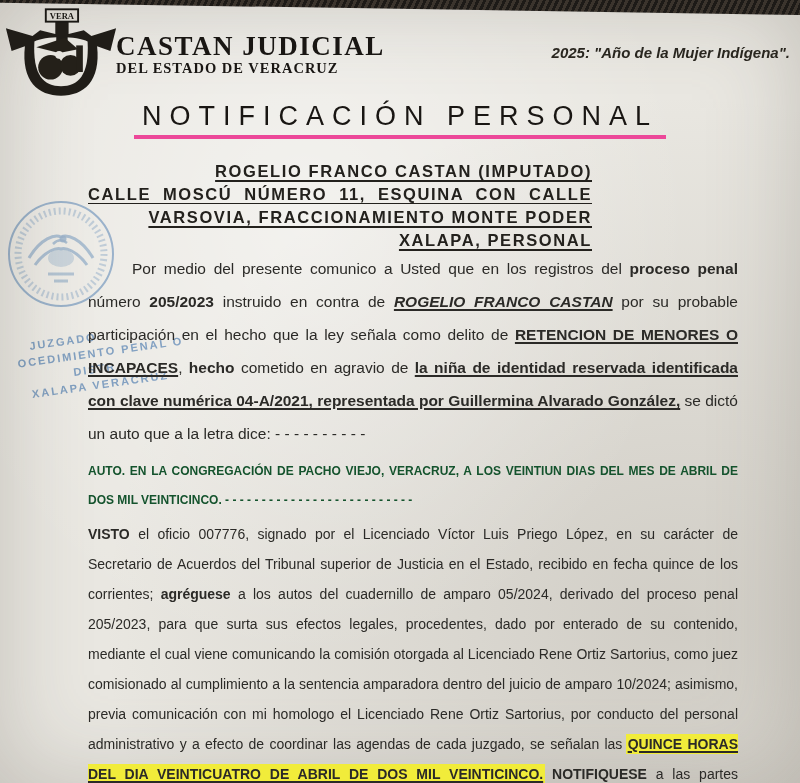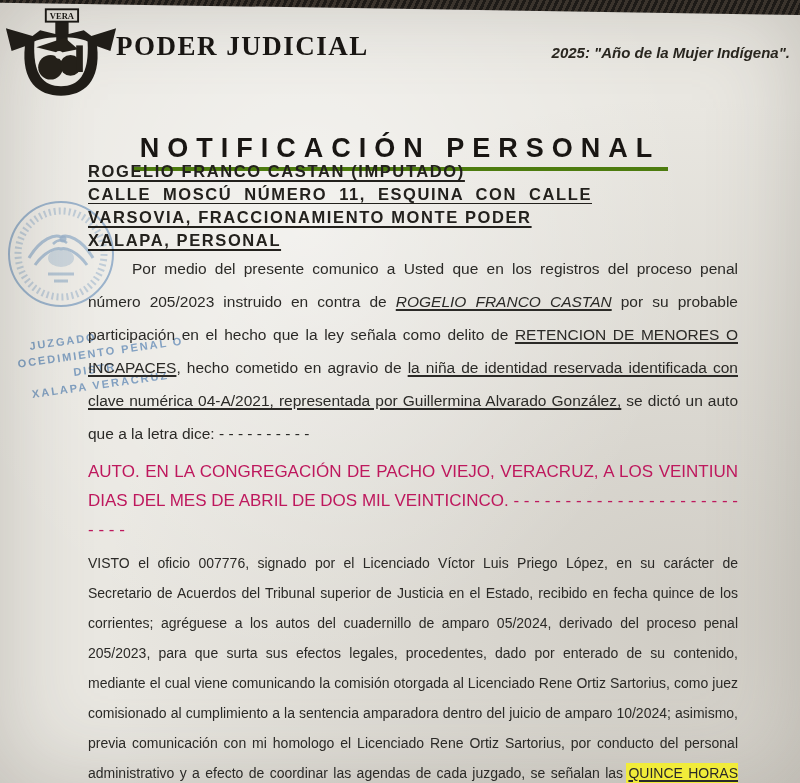--- a/index.html
+++ b/index.html
@@ -24,50 +24,50 @@
   .logo{position:absolute;left:4px;top:7px;width:114px;height:92px;}
   .org{position:absolute;left:116px;top:32px;color:var(--heading_ink,#191613);
        font-family:"Liberation Serif", serif;font-weight:bold;}
   .org1{font-size:27px;letter-spacing:1.5px;line-height:28px;}
   .org2{font-size:14.5px;letter-spacing:1px;line-height:16px;}
   .year{position:absolute;right:10px;top:44px;font-weight:bold;font-style:italic;
         font-size:15px;color:#29261f;}
 
   
   .title-wrap{position:absolute;top:101px;left:0;width:100%;text-align:center;}
-  .title{display:inline-block;font-weight:bold;font-size:27px;letter-spacing:8px;
-         color:var(--heading_ink,#191613);border-bottom:4px solid #4d7c0f;
-         padding:0 8px 3px 8px;white-space:nowrap;margin-top:32px;}
+  .title{display:inline-block;font-weight:normal;font-size:27px;letter-spacing:8px;
+         color:var(--heading_ink,#191613);border-bottom:4px solid #ec4899;
+         padding:0 8px 3px 8px;white-space:nowrap;}
 
   
   .recipient{position:absolute;left:88px;top:160px;width:504px;
              font-weight:bold;font-size:16.5px;letter-spacing:1.6px;color:#23211d;}
   .recipient-line{line-height:23px;text-decoration:underline;
-                  text-decoration-thickness:2px;text-underline-offset:3px;}
+                  text-decoration-thickness:2px;text-underline-offset:3px;text-align:right;}
   .recipient-line:nth-child(2){text-align:justify;text-align-last:justify;text-decoration:underline;}
 
   
   .seal{position:absolute;left:4px;top:192px;width:114px;height:132px;
         opacity:.62;mix-blend-mode:multiply;}
   .stamp-text{position:absolute;left:18px;top:328px;transform:rotate(-8deg);
               color:var(--stamp_blue,#5f8ec6);opacity:.72;font-weight:bold;
               font-size:11px;letter-spacing:2px;line-height:16px;
               mix-blend-mode:multiply;white-space:nowrap;}
   .stamp-text div:nth-child(1){padding-left:14px;}
   .stamp-text div:nth-child(3){padding-left:54px;}
   .stamp-text div:nth-child(4){padding-left:10px;}
 
   
   .bodytext{position:absolute;left:88px;top:252px;width:650px;color:var(--ink,#2b2a27);}
   .bodytext p{margin:0;text-align:justify;}
   .p1{font-size:15.5px;line-height:33px;text-indent:44px;}
-  .p2{font-size:17px;line-height:29px;margin-top:7px !important;color:#be185d;}
+  .p2{font-size:12px;line-height:29px;margin-top:7px !important;color:#14532d;}
   .p3{font-size:14px;line-height:30px;margin-top:4px !important;}
 
-  .b{font-weight:normal;}
+  .b{font-weight:bold;}
   .i{font-style:italic;}
   .u{text-decoration:underline;text-decoration-thickness:1.5px;text-underline-offset:2px;}
   .hl{background:var(--highlight,#f1ec3a);box-shadow:0 0 0 2px var(--highlight,#f1ec3a);}
 </style>
 </head>
 <body>
 
 <div class="page">
 
   <div class="top-edge"></div>
@@ -81,21 +81,22 @@
       <circle cx="49" cy="63" r="13" fill="#242019"></circle>
       <circle cx="70" cy="61" r="11" fill="#242019"></circle>
       <rect x="76" y="40" width="7" height="28" fill="#242019"></rect>
       <circle cx="58" cy="50" r="4" fill="#e6e4de"></circle>
       <rect x="44" y="2" width="34" height="13" fill="#d8d5ce" stroke="#1a1814" stroke-width="2"></rect>
       <text x="61" y="12" text-anchor="middle" font-family="Liberation Serif, serif" font-size="9" font-weight="bold" fill="#1a1814">VERA</text>
     </svg>
   </div>
 
   <div class="org">
-    <div class="org1">PODER JUDICIAL</div>
+    <div class="org1">CASTAN JUDICIAL</div>
+    <div class="org2">DEL ESTADO DE VERACRUZ</div>
   </div>
 
   <div class="year">2025: "Año de la Mujer Indígena".</div>
 
   <div class="title-wrap">
     <span class="title">NOTIFICACIÓN PERSONAL</span>
   </div>
 
   <div class="recipient">
     <div class="recipient-line">ROGELIO FRANCO CASTAN (IMPUTADO)</div>

